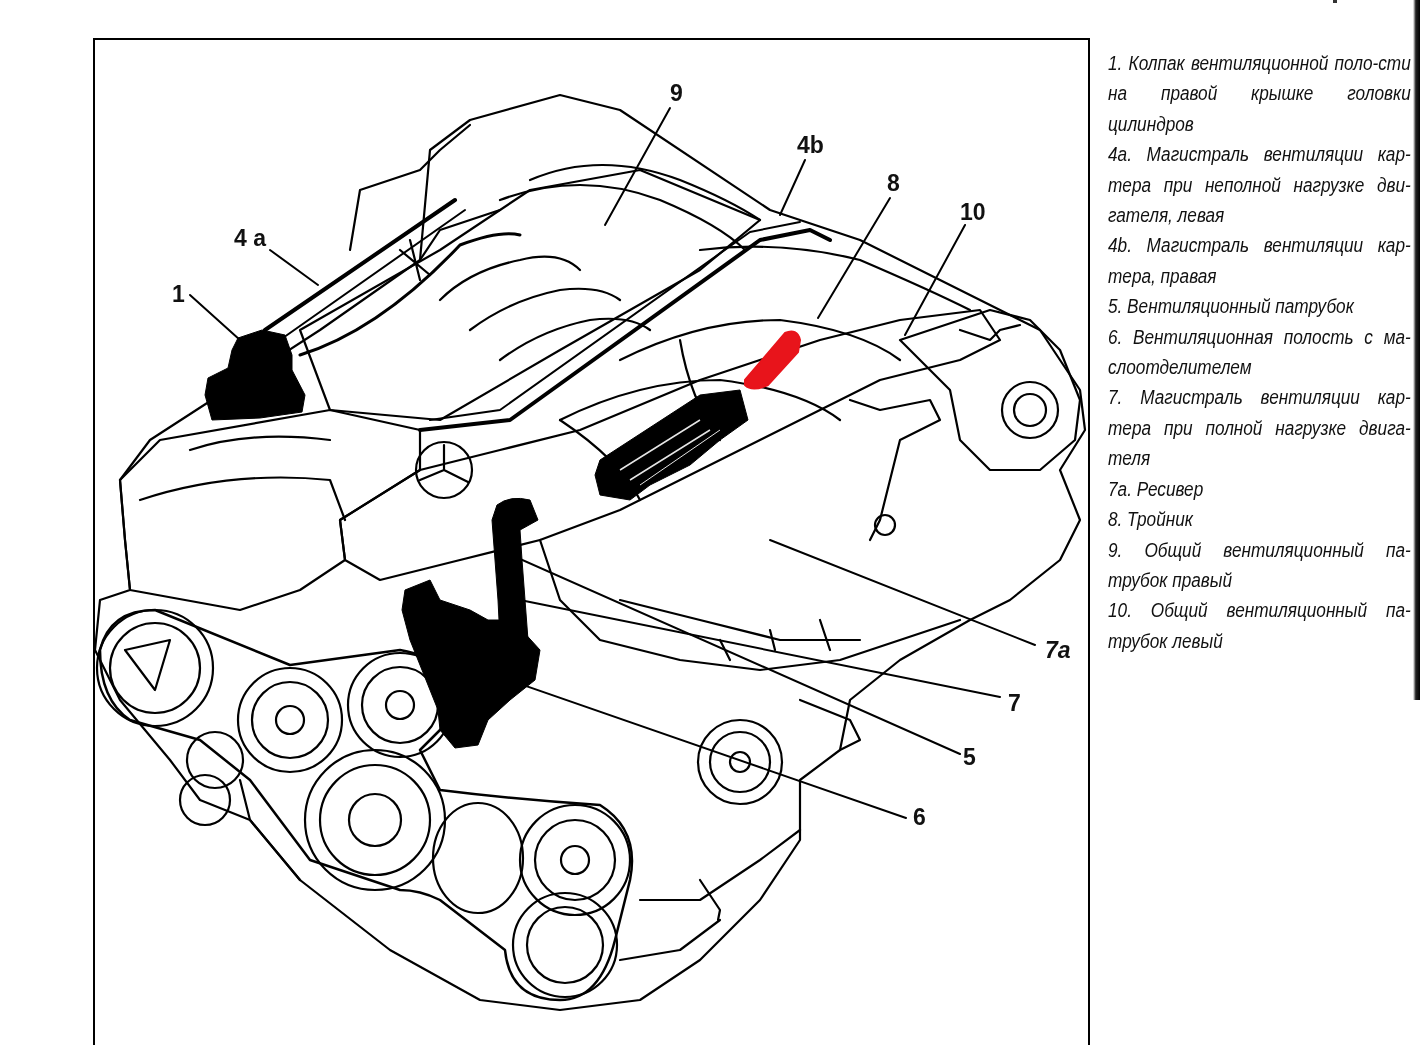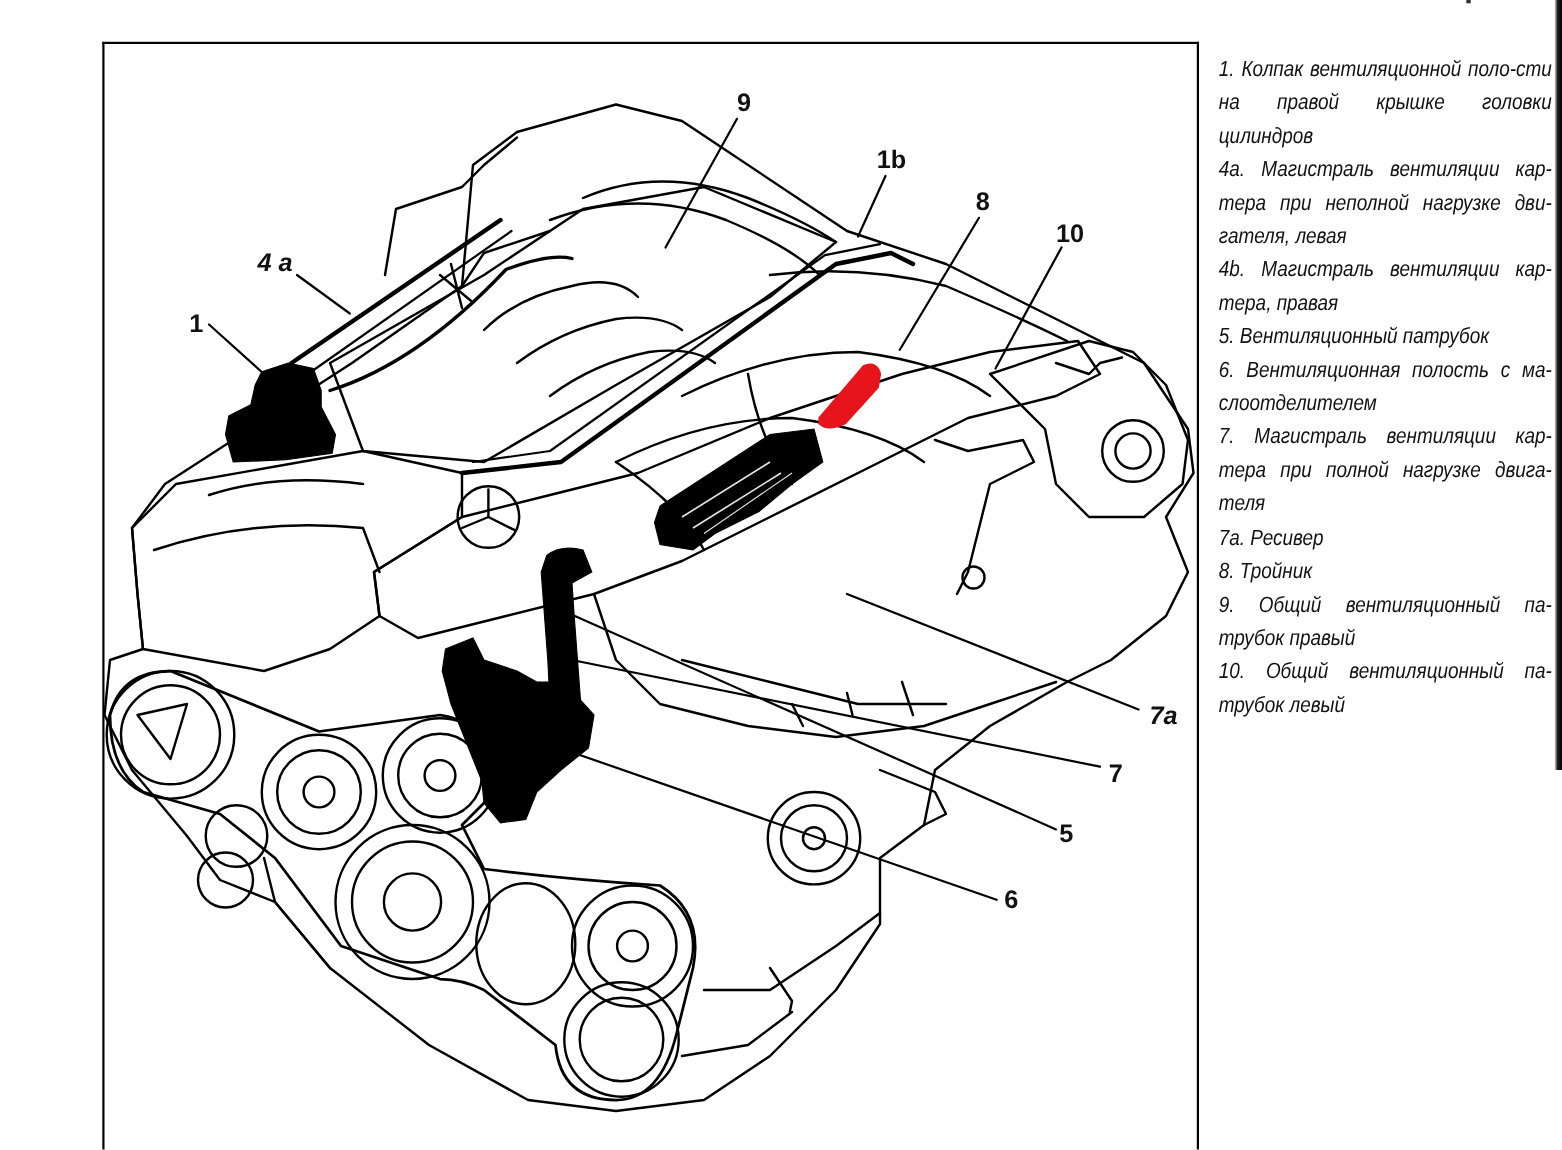--- a/index.html
+++ b/index.html
@@ -129,23 +129,23 @@
   </g>
   <g fill="#fff" stroke="none" opacity="0.9">
     <path d="M620 470 L700 420 M630 480 L710 430" stroke="#fff" stroke-width="1.5"></path>
     <path d="M640 485 L720 430" stroke="#fff" stroke-width="1"></path>
   </g>
 
   <path fill="#e8141b" stroke="#e8141b" stroke-width="2" d="M745 380 L785 333 Q797 328 800 340 L798 352 L768 385 Q752 392 745 385 Z"></path>
 </svg>
 
 <div class="callout" style="left:172px; top:283px;">1</div>
-<div class="callout" style="left:234px; top:227px;font-style:italic;">4 a</div>
+<div class="callout" style="left:234px; top:227px;">4 a</div>
 <div class="callout" style="left:670px; top:82px;">9</div>
-<div class="callout" style="left:797px; top:134px;">1b</div>
+<div class="callout" style="left:797px; top:134px;">4b</div>
 <div class="callout" style="left:887px; top:172px;">8</div>
 <div class="callout" style="left:960px; top:201px;">10</div>
 <div class="callout" style="left:1045px; top:639px;font-style:italic;">7a</div>
 <div class="callout" style="left:1008px; top:692px;">7</div>
 <div class="callout" style="left:963px; top:746px;">5</div>
 <div class="callout" style="left:913px; top:806px;">6</div>
 
 <div class="legend">
   <div class="legend-item">1. Колпак вентиляционной поло-сти на правой крышке головки цилиндров</div>
   <div class="legend-item">4а. Магистраль вентиляции кар-тера при неполной нагрузке дви-гателя, левая</div>

